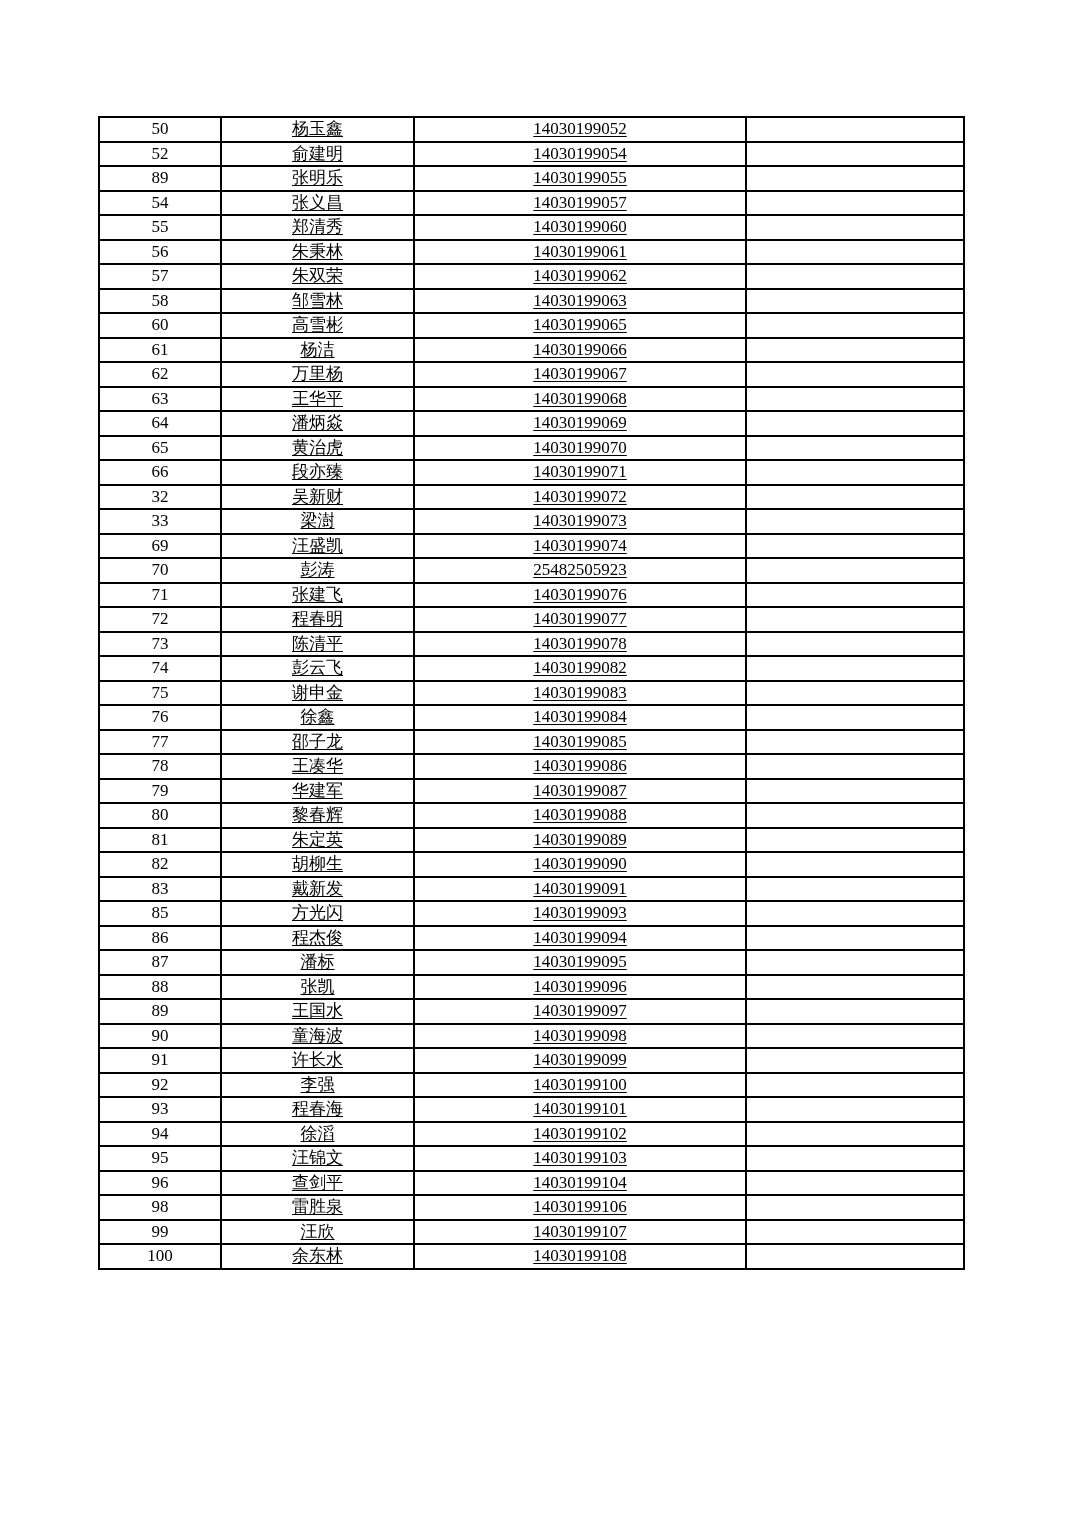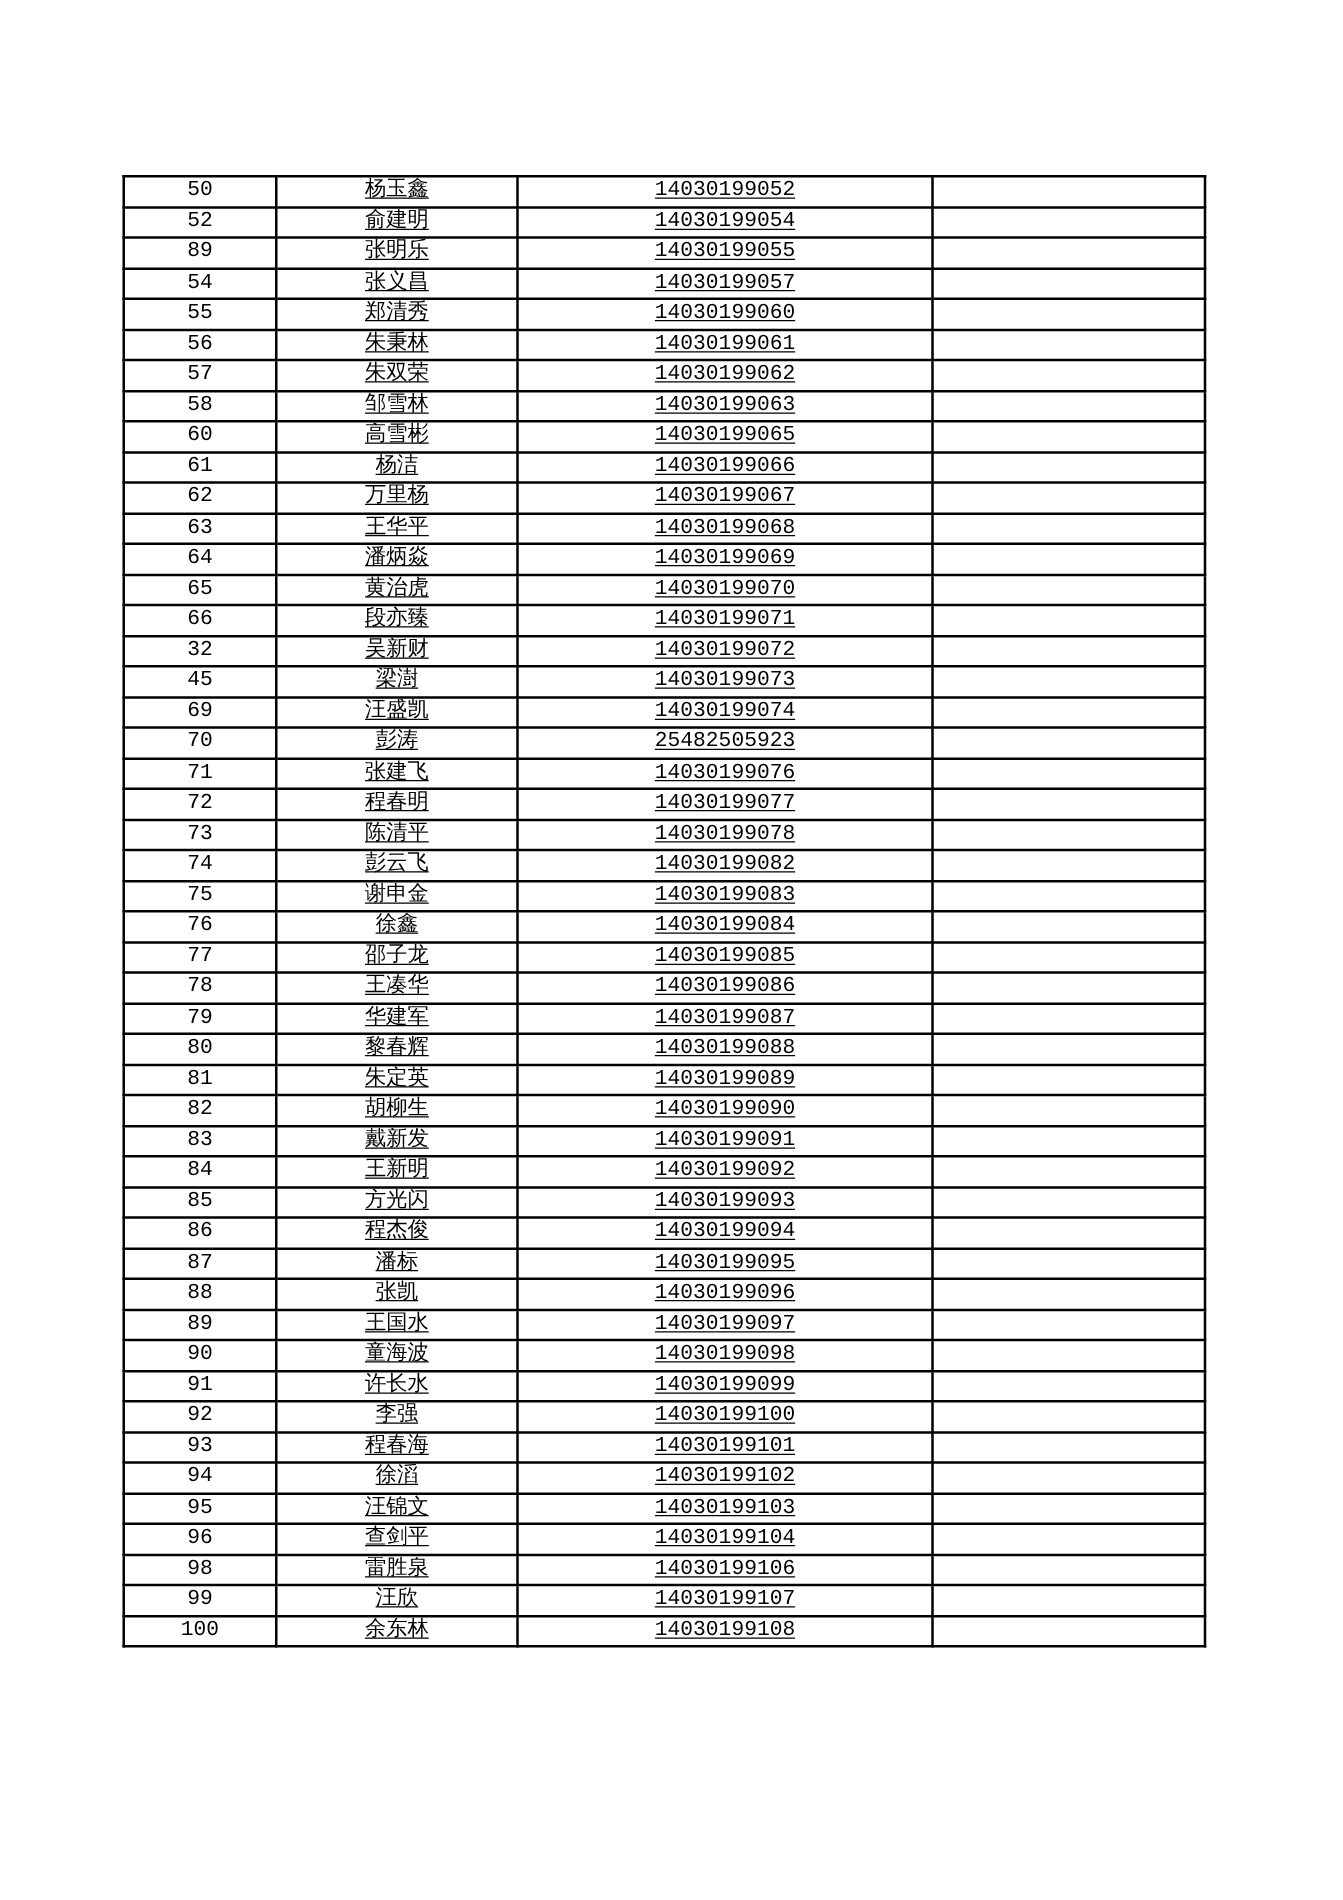--- a/index.html
+++ b/index.html
@@ -17,25 +17,24 @@
   .sheet {
     position: relative;
     width: 1074px;
     height: 1520px;
     background: #ffffff;
     overflow: hidden;
   }
   table.roster {
     position: absolute;
     left: 98px;
-    top: 140px;
+    top: 116px;
     border-collapse: collapse;
     table-layout: fixed;
     width: 865px;
-    font-family: Liberation Mono, monospace;
   }
   table.roster td {
     border: 2px solid #000000;
     height: 22.5px;
     line-height: 22.5px;
     padding: 0;
     text-align: center;
     vertical-align: middle;
     font-size: 17px;
     overflow: hidden;
@@ -152,21 +151,21 @@
           <td><span class="underlined">14030199071</span></td>
           <td></td>
         </tr>
         <tr>
           <td>32</td>
           <td><span class="underlined">吴新财</span></td>
           <td><span class="underlined">14030199072</span></td>
           <td></td>
         </tr>
         <tr>
-          <td>45</td>
+          <td>33</td>
           <td><span class="underlined">梁澍</span></td>
           <td><span class="underlined">14030199073</span></td>
           <td></td>
         </tr>
         <tr>
           <td>69</td>
           <td><span class="underlined">汪盛凯</span></td>
           <td><span class="underlined">14030199074</span></td>
           <td></td>
         </tr>
@@ -245,26 +244,20 @@
         <tr>
           <td>82</td>
           <td><span class="underlined">胡柳生</span></td>
           <td><span class="underlined">14030199090</span></td>
           <td></td>
         </tr>
         <tr>
           <td>83</td>
           <td><span class="underlined">戴新发</span></td>
           <td><span class="underlined">14030199091</span></td>
-          <td></td>
-        </tr>
-        <tr>
-          <td>84</td>
-          <td><span class="underlined">王新明</span></td>
-          <td><span class="underlined">14030199092</span></td>
           <td></td>
         </tr>
         <tr>
           <td>85</td>
           <td><span class="underlined">方光闪</span></td>
           <td><span class="underlined">14030199093</span></td>
           <td></td>
         </tr>
         <tr>
           <td>86</td>

